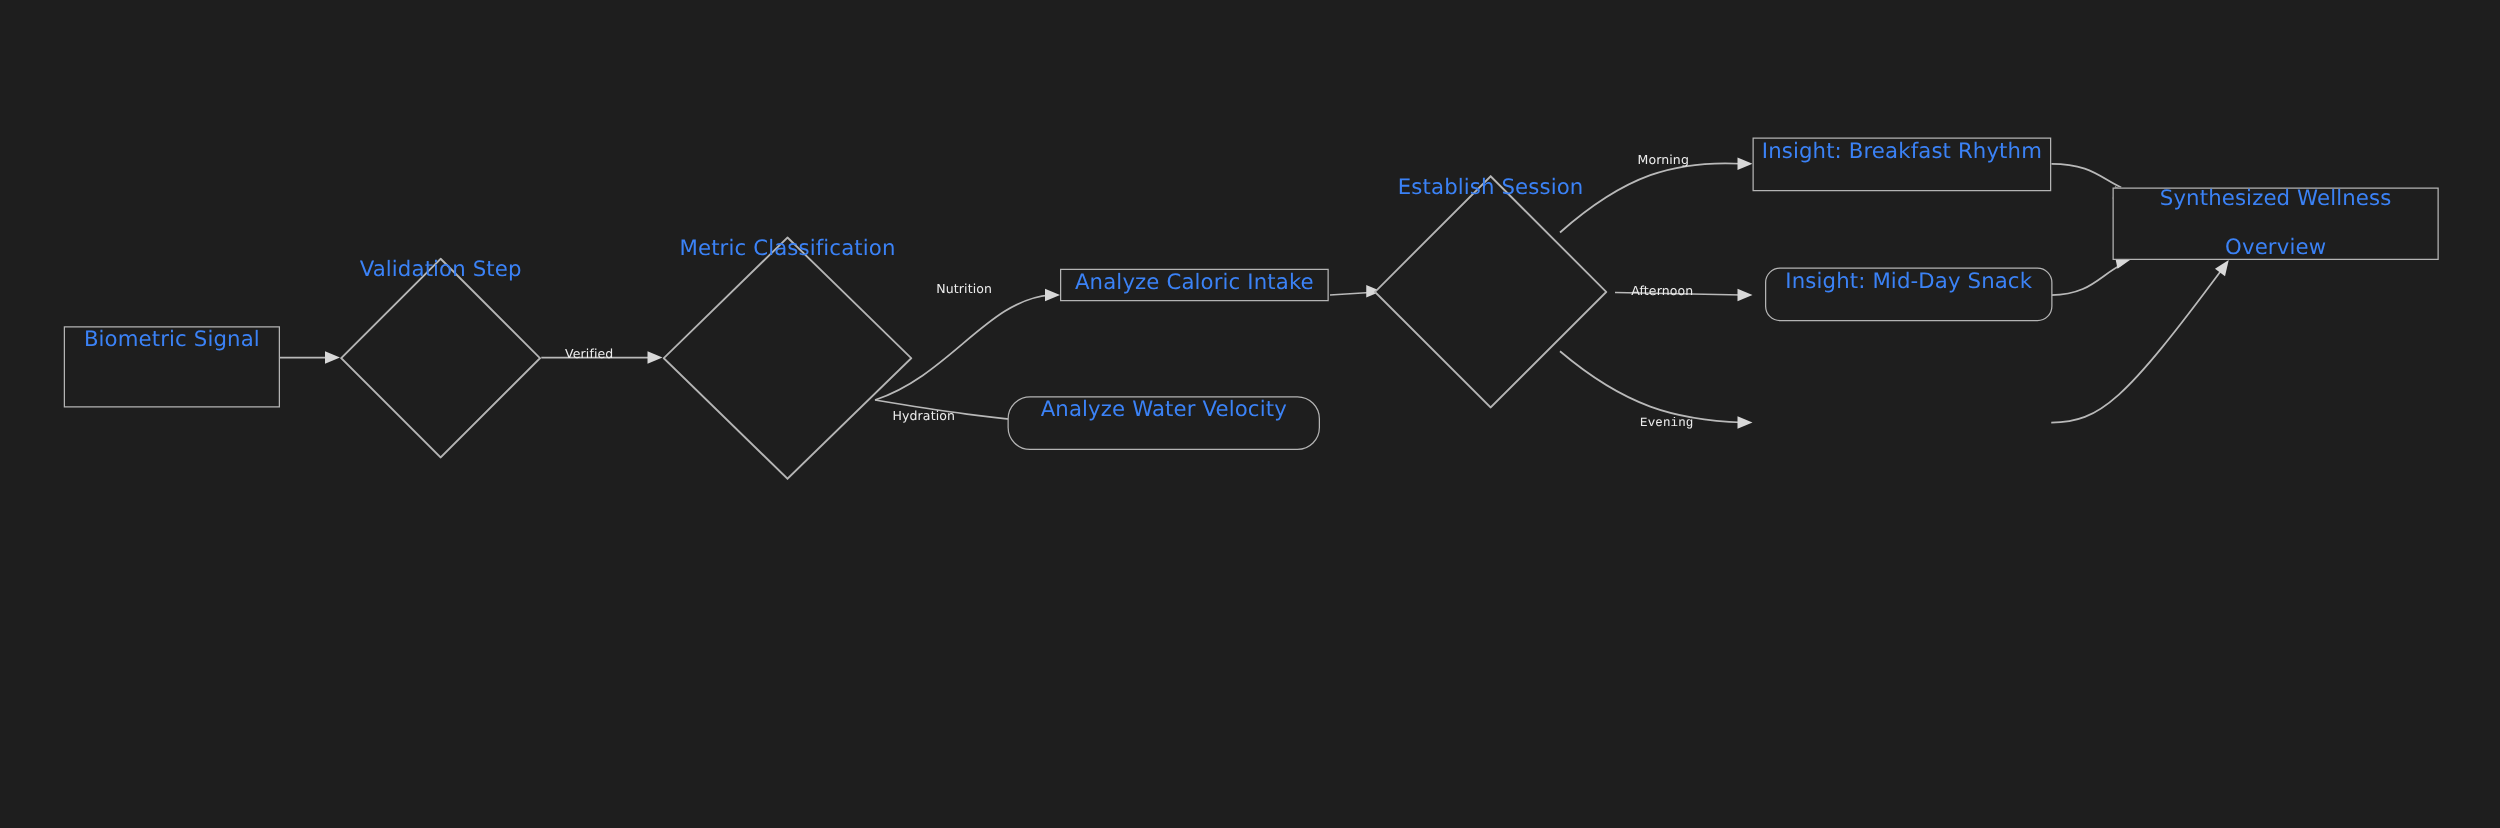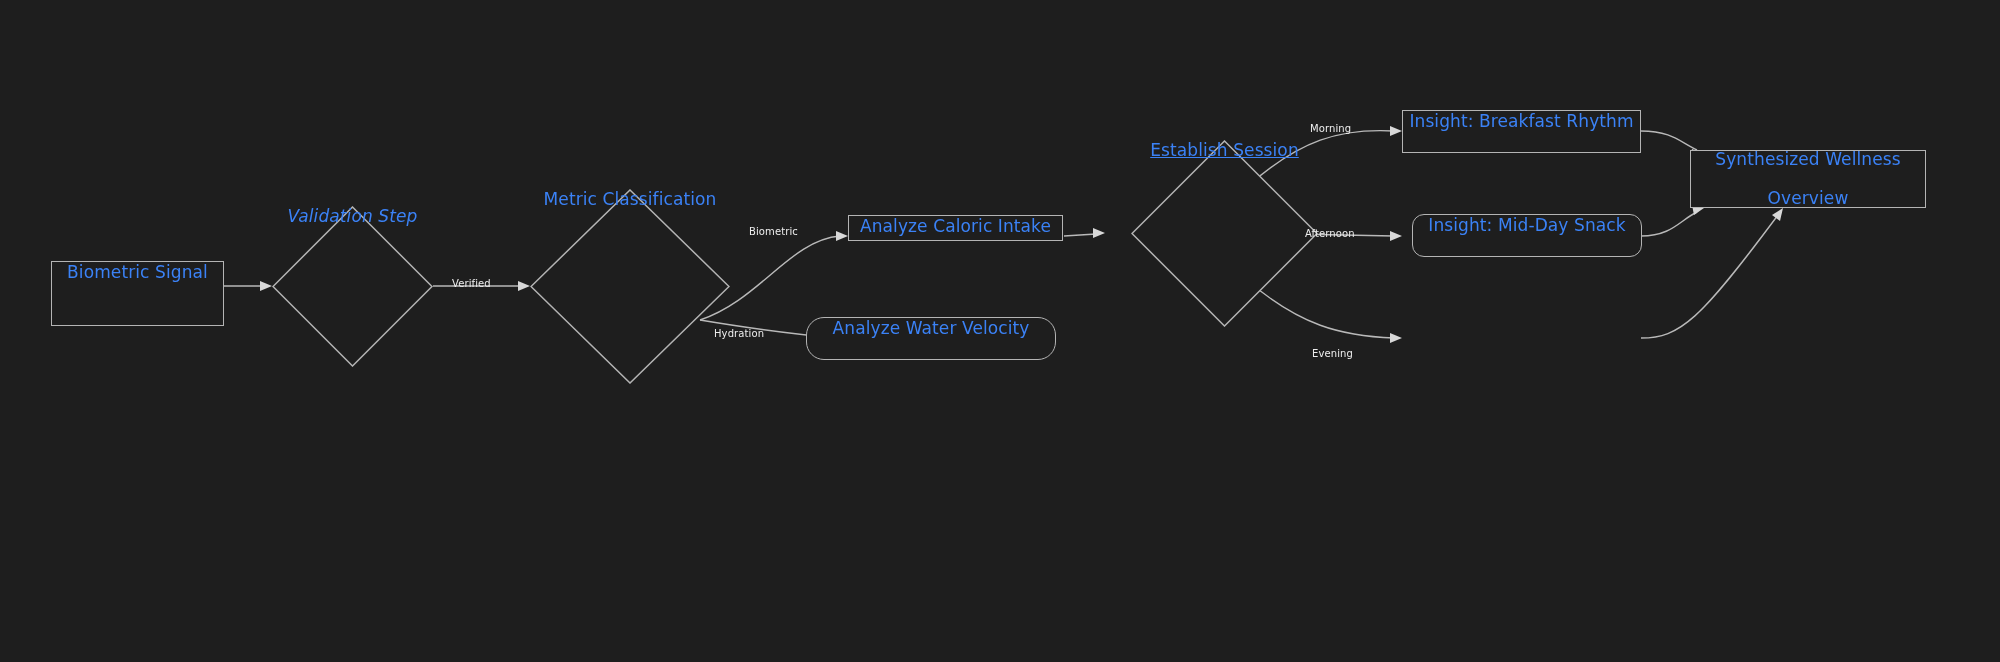--- a/index.html
+++ b/index.html
@@ -137,21 +137,21 @@
     <g>
       <path class="edge-path" d="M 1641 338 C 1680 338, 1700 320, 1778 215"></path>
       <polygon class="arrow-head" points="1783,208 1772,215 1780,221"></polygon>
     </g>
   </svg>
 
   <div class="node node-rect" style="left:51px; top:261px; width:173px; height:65px;">
     <span>Biometric Signal</span>
   </div>
 
-  <div class="node node-diamond" style="left:272px; top:206px; width:161px; height:161px;font-style:italic;">
+  <div class="node node-diamond" style="left:272px; top:206px; width:161px; height:161px;">
     <svg class="diamond-shape" viewBox="0 0 161 161">
       <polygon points="80.5,1 160,80.5 80.5,160 1,80.5" fill="#1e1e1e" stroke="#b4b4b4" stroke-width="1.5"></polygon>
     </svg>
     <span class="diamond-label">Validation Step</span>
   </div>
 
   <div class="node node-diamond" style="left:530px; top:189px; width:200px; height:195px;">
     <svg class="diamond-shape" viewBox="0 0 200 195">
       <polygon points="100,1 199,97.5 100,194 1,97.5" fill="#1e1e1e" stroke="#b4b4b4" stroke-width="1.5"></polygon>
     </svg>
@@ -159,46 +159,46 @@
   </div>
 
   <div class="node node-rect" style="left:848px; top:215px; width:215px; height:26px;">
     <span>Analyze Caloric Intake</span>
   </div>
 
   <div class="node node-rect" style="left:806px; top:317px; width:250px; height:43px;border-radius:18px;">
     <span>Analyze Water Velocity</span>
   </div>
 
-  <div class="node node-diamond" style="left:1131px; top:140px; width:187px; height:187px;text-decoration:underline;">
+  <div class="node node-diamond" style="left:1099px; top:140px; width:187px; height:187px;">
     <svg class="diamond-shape" viewBox="0 0 187 187">
       <polygon points="93.5,1 186,93.5 93.5,186 1,93.5" fill="#1e1e1e" stroke="#b4b4b4" stroke-width="1.5"></polygon>
     </svg>
     <span class="diamond-label">Establish Session</span>
   </div>
 
   <div class="node node-rect" style="left:1402px; top:110px; width:239px; height:43px;">
     <span>Insight: Breakfast Rhythm</span>
   </div>
 
   <div class="node node-rect" style="left:1412px; top:214px; width:230px; height:43px;border-radius:12px;">
     <span>Insight: Mid-Day Snack</span>
   </div>
 
 
-  <div class="node node-rect" style="left:1690px; top:150px; width:236px; height:58px; flex-direction:column;gap:18px;">
+  <div class="node node-rect" style="left:1690px; top:150px; width:261px; height:58px; flex-direction:column;gap:18px;">
     <span>Synthesized Wellness</span>
     <span>Overview</span>
   </div>
 
   <div class="edge-label" style="left:452px; top:278px;">Verified</div>
 
-  <div class="edge-label" style="left:749px; top:226px;">Biometric</div>
+  <div class="edge-label" style="left:749px; top:226px;">Nutrition</div>
 
   <div class="edge-label" style="left:714px; top:328px;">Hydration</div>
 
   <div class="edge-label" style="left:1310px; top:123px;">Morning</div>
 
   <div class="edge-label" style="left:1305px; top:228px;">Afternoon</div>
 
-  <div class="edge-label" style="left:1312px; top:348px;">Evening</div>
+  <div class="edge-label" style="left:1312px; top:334px;font-family:Liberation Mono, monospace;">Evening</div>
 
 </div>
 
 </body></html>

